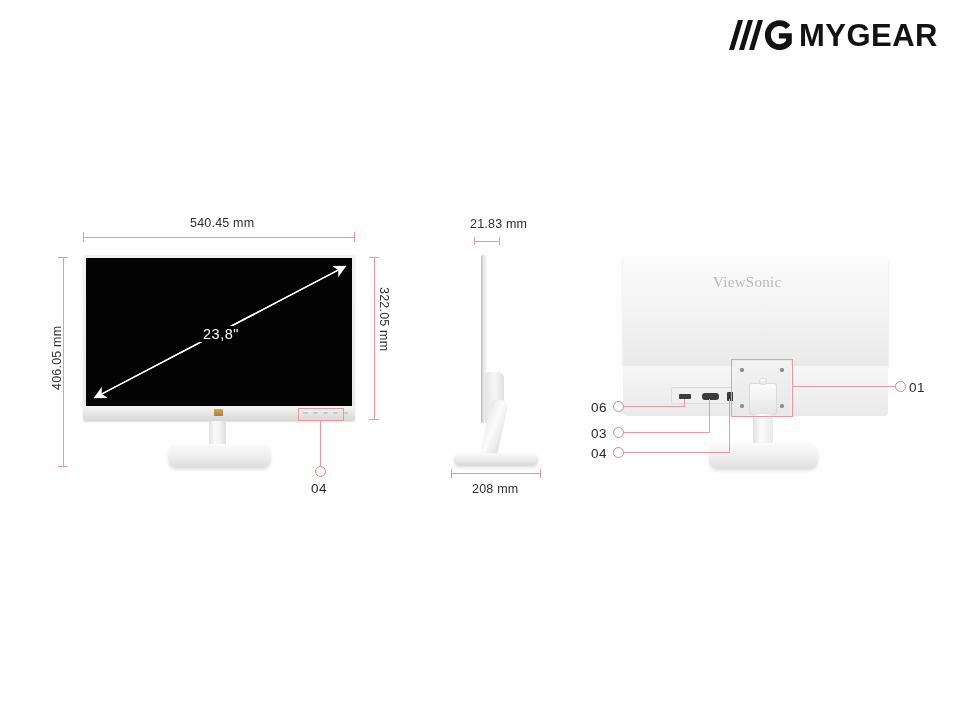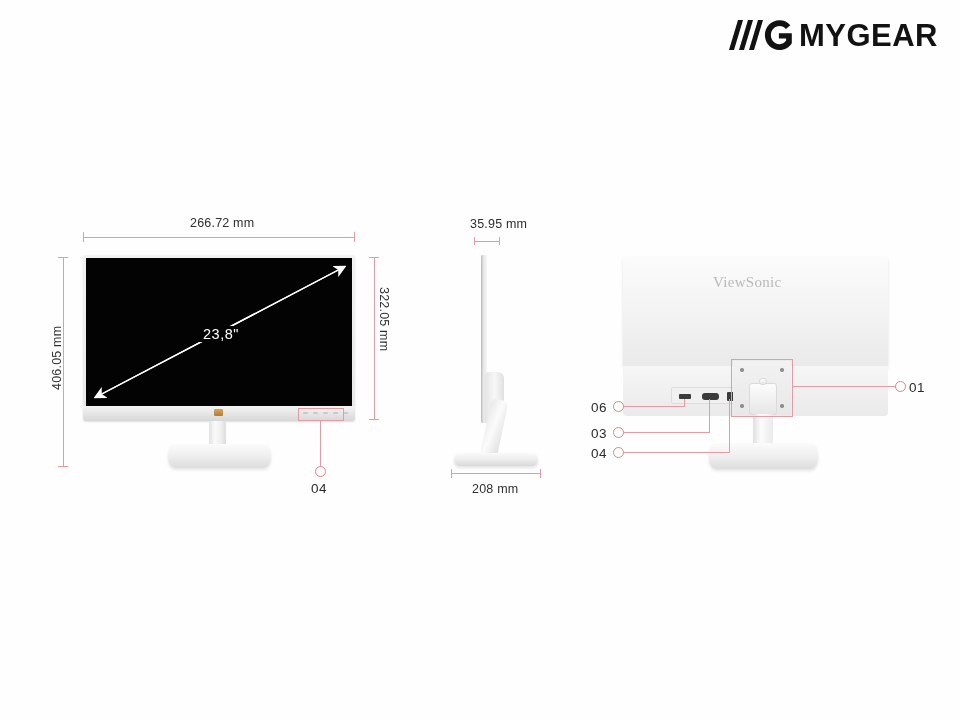--- a/index.html
+++ b/index.html
@@ -220,21 +220,21 @@
           <polygon points="20,32 29,2 34,2 25,32"></polygon>
           <path d="M50.5 2.2c-8.2 0-14.6 6.4-14.6 14.8S42.3 32 50.5 32c5.3 0 9.8-2.6 12.3-6.8V15.3H49.9v5.2h7.2v2.1c-1.5 2.2-3.9 3.6-6.6 3.6-4.9 0-8.6-3.9-8.6-9.1s3.7-9.2 8.6-9.2c2.6 0 4.9 1.1 6.4 3l4.4-3.6C58.9 4 55 2.2 50.5 2.2z"></path>
         </g>
       </svg>
     </span>
     <span class="brand-name">MYGEAR</span>
   </div>
 
   <div>
 
-    <div class="dim-label" style="left:190px; top:216px;">266.72 mm</div>
+    <div class="dim-label" style="left:190px; top:216px;">540.45 mm</div>
     <div class="dim-line dim-h" style="left:83px; top:237px; width:272px;"></div>
     <div class="tick-v" style="left:83px; top:232px; height:10px;"></div>
     <div class="tick-v" style="left:354px; top:232px; height:10px;"></div>
 
     <div class="dim-line dim-v" style="left:63px; top:257px; height:210px;"></div>
     <div class="tick-h" style="left:58px; top:257px; width:10px;"></div>
     <div class="tick-h" style="left:58px; top:466px; width:10px;"></div>
     <div class="dim-label rot-up" style="left:50px; top:390px;">406.05 mm</div>
 
     <div class="dim-line dim-v" style="left:374px; top:257px; height:163px;"></div>
@@ -273,21 +273,21 @@
     <div class="base-front" style="left:168px; top:444px; width:103px; height:24px;"></div>
 
     <div class="hl-rect" style="left:298px; top:408px; width:46px; height:13px;"></div>
     <div class="lead lead-v" style="left:320px; top:421px; height:45px;"></div>
     <div class="marker" style="left:315px; top:466px;"></div>
     <div class="call-label" style="left:311px; top:481px;">04</div>
   </div>
 
   <div>
 
-    <div class="dim-label" style="left:470px; top:217px;">35.95 mm</div>
+    <div class="dim-label" style="left:470px; top:217px;">21.83 mm</div>
     <div class="dim-line dim-h" style="left:474px; top:241px; width:26px;"></div>
     <div class="tick-v" style="left:474px; top:237px; height:8px;"></div>
     <div class="tick-v" style="left:499px; top:237px; height:8px;"></div>
 
     <div class="side-panel" style="left:481px; top:255px; width:6px; height:168px;"></div>
     <div class="side-bulge" style="left:485px; top:372px; width:19px; height:52px;"></div>
     <div class="side-arm" style="left:492px; top:398px; width:17px; height:62px; transform:rotate(12deg); transform-origin:top left;"></div>
     <div class="side-base" style="left:454px; top:453px; width:84px; height:13px;"></div>
 
     <div class="dim-line dim-h" style="left:451px; top:473px; width:90px;"></div>

